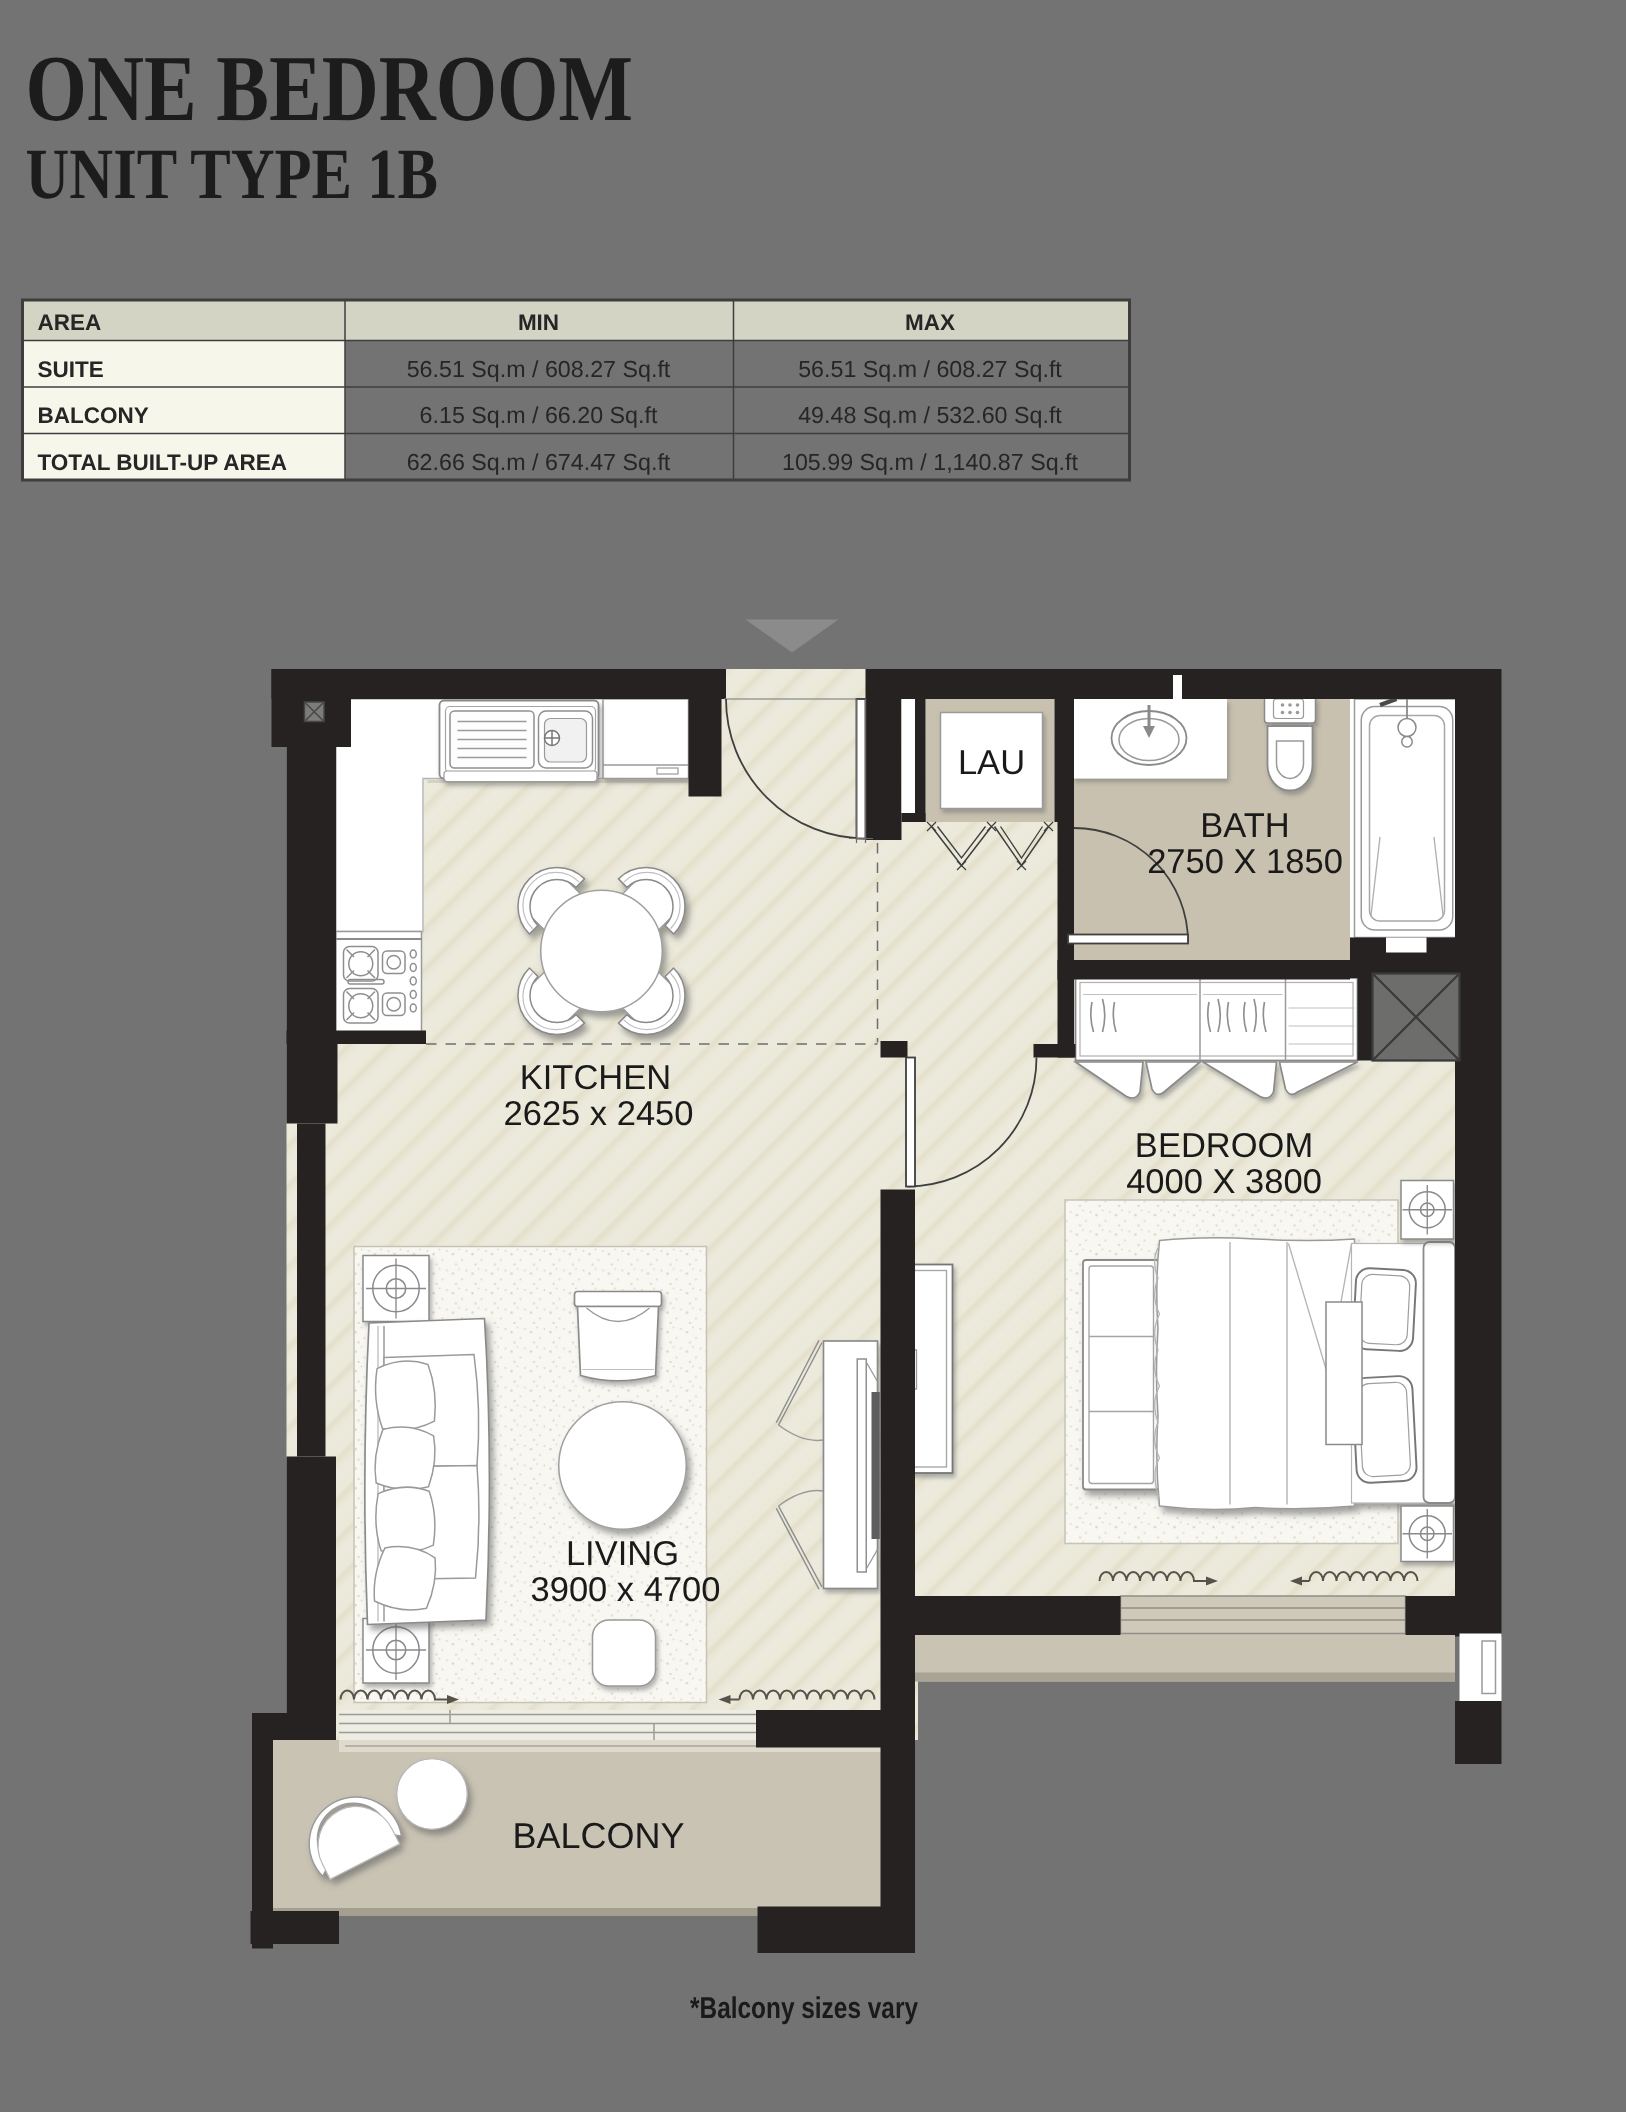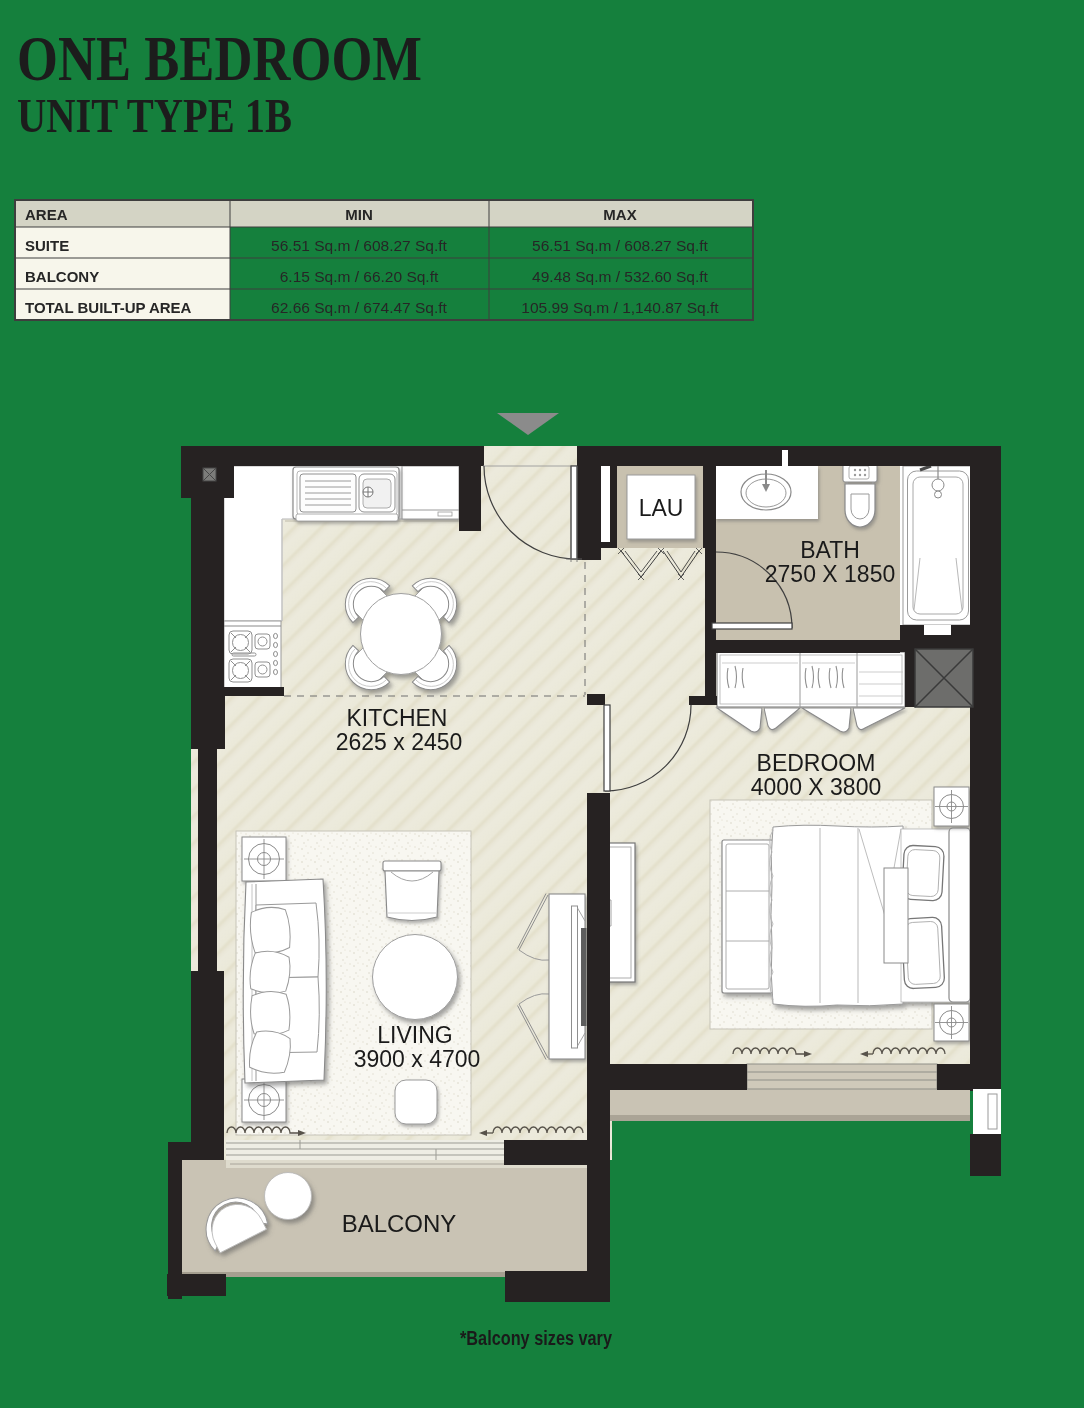--- a/index.html
+++ b/index.html
@@ -1,16 +1,16 @@
 <!DOCTYPE html>
 <html><head>
 <meta charset="utf-8">
 <style>
   html,body{margin:0;padding:0;background:#ffffff;}
-  #page{position:relative;width:1084px;height:1408px;background:#15803d;overflow:hidden;}
+  #page{position:relative;width:1084px;height:1408px;background:#737373;overflow:hidden;}
   svg{position:absolute;left:0;top:0;}
   text{font-family:"Liberation Sans",sans-serif;}
   .ser{font-family:"Liberation Serif",serif;}
 </style>
 </head>
 <body>
 <div id="page">
 <svg width="1084" height="1408" viewBox="0 0 1084 1408" xmlns="http://www.w3.org/2000/svg">
 <defs>
   <linearGradient id="sg" x1="0" y1="0" x2="1" y2="0">

